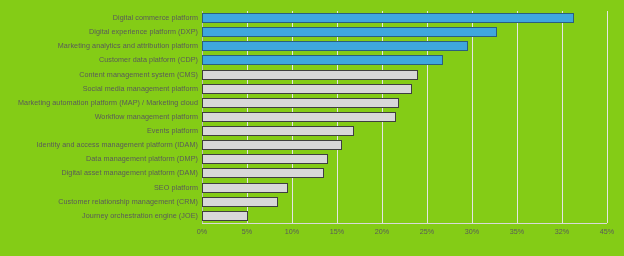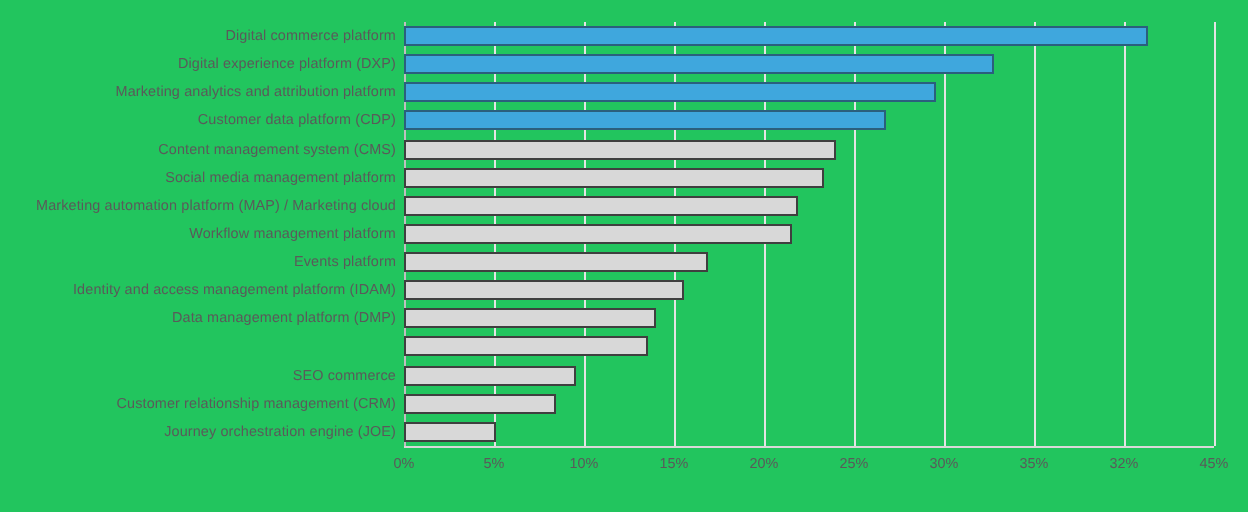--- a/index.html
+++ b/index.html
@@ -7,21 +7,21 @@
     padding: 0;
     background: #ffffff;
   }
   body {
     font-family: "Liberation Sans", sans-serif;
   }
   #chart-root {
     position: relative;
     width: 624px;
     height: 256px;
-    background: #22c55e;
+    background: #84cc16;
     overflow: hidden;
     box-sizing: border-box;
   }
   
   .plot-area {
     position: absolute;
     left: 202px;
     top: 11px;
     width: 405px;   
     height: 212px;
@@ -189,21 +189,22 @@
       <div class="cat-label" style="top: 14.1333px;">Digital experience platform (DXP)</div>
       <div class="cat-label" style="top: 28.2667px; padding-left: 10px;">Marketing analytics and attribution platform</div>
       <div class="cat-label" style="top: 42.4px;">Customer data platform (CDP)</div>
       <div class="cat-label" style="top: 56.5333px;">Content management system (CMS)</div>
       <div class="cat-label" style="top: 70.6667px;">Social media management platform</div>
       <div class="cat-label" style="top: 98.9333px;">Workflow management platform</div>
       <div class="cat-label" style="top: 84.8px;">Marketing automation platform (MAP) / Marketing cloud</div>
       <div class="cat-label" style="top: 113.067px;">Events platform</div>
       <div class="cat-label" style="top: 127.2px;">Identity and access management platform (IDAM)</div>
       <div class="cat-label" style="top: 141.333px;">Data management platform (DMP)</div>
-      <div class="cat-label" style="top: 169.6px;">SEO commerce</div>
+      <div class="cat-label" style="top: 155.467px;">Digital asset management platform (DAM)</div>
+      <div class="cat-label" style="top: 169.6px;">SEO platform</div>
       <div class="cat-label" style="top: 183.733px;">Customer relationship management (CRM)</div>
       <div class="cat-label" style="top: 197.867px; margin-left: 26px;">Journey orchestration engine (JOE)</div>
     </div>
 
   <div class="tick-labels">
       <div class="tick-label" style="left: 0px;">0%</div>
       <div class="tick-label" style="left: 45px;">5%</div>
       <div class="tick-label" style="left: 90px;">10%</div>
       <div class="tick-label" style="left: 135px;">15%</div>
       <div class="tick-label" style="left: 180px;">20%</div>

